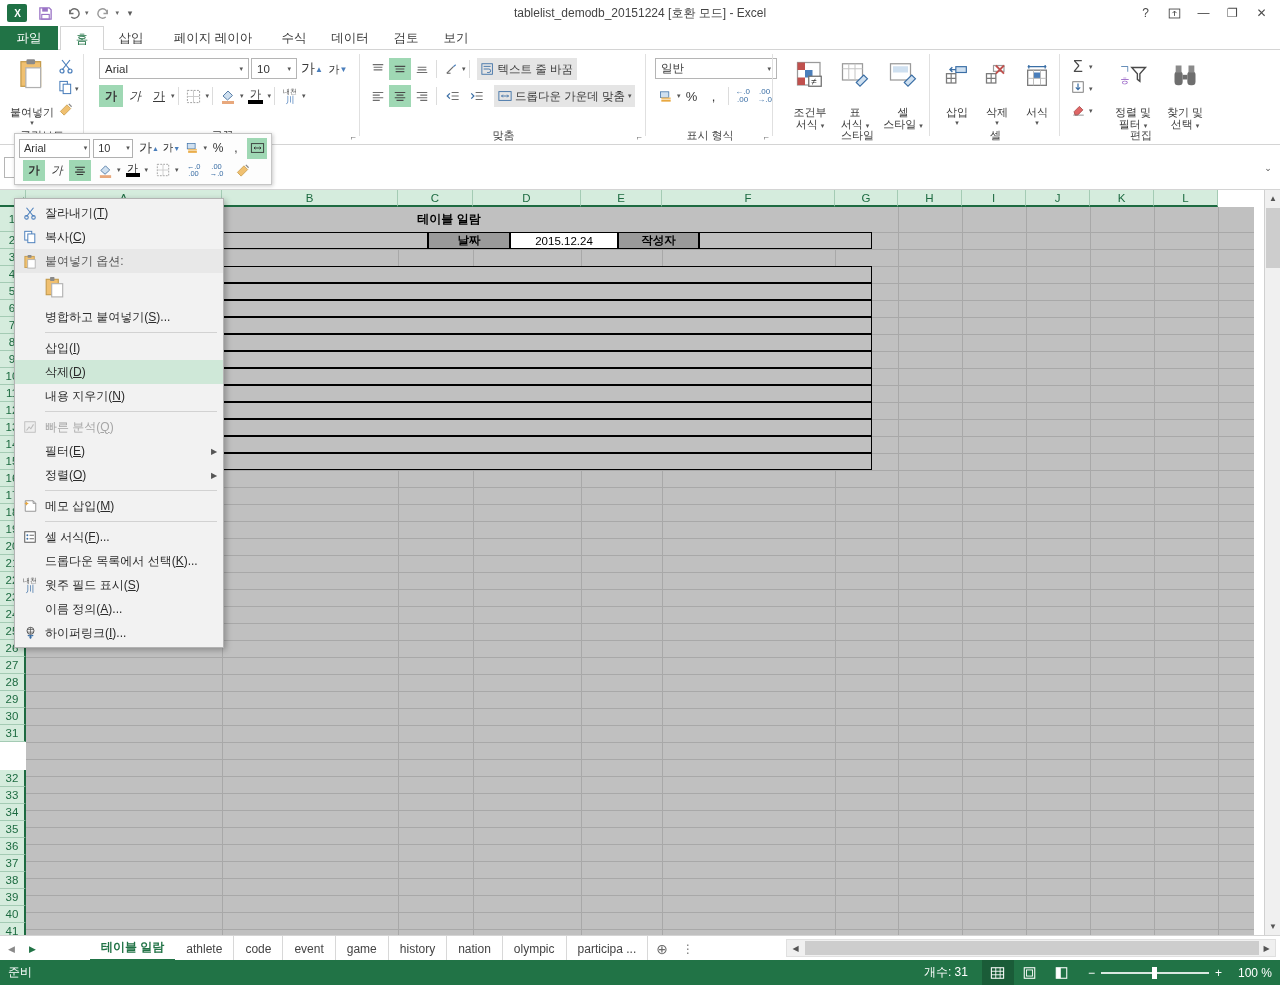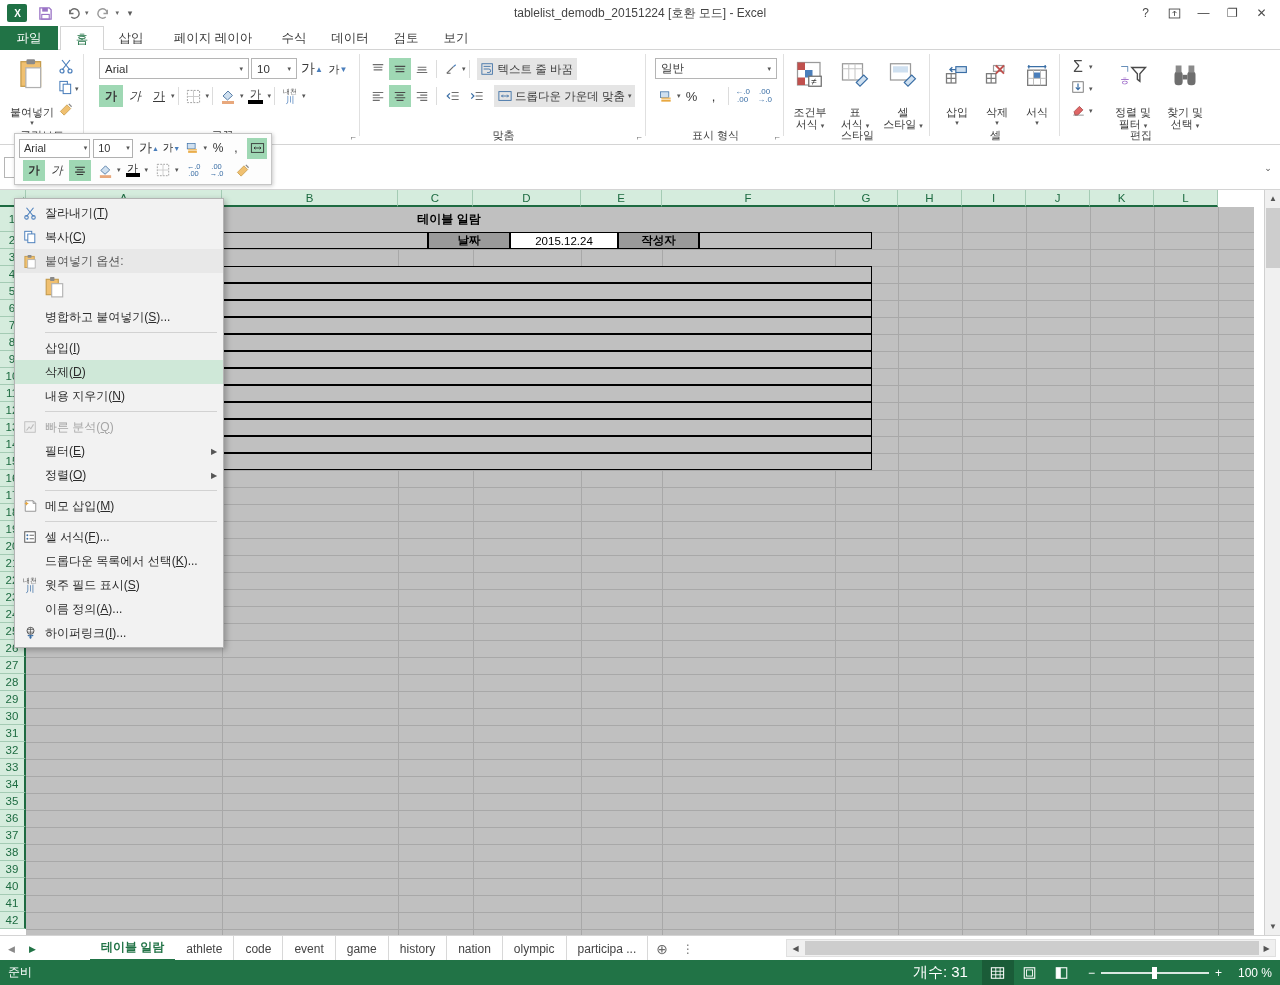--- a/index.html
+++ b/index.html
@@ -156,21 +156,21 @@
   .hthumb { position: absolute; top: 1px; left: 18px; width: 454px; height: 14px; background: #cdcdcd; }
   .harrow { position: absolute; top: 0; width: 17px; height: 16px; display: flex; align-items: center; justify-content: center; font-size: 8px; color: #555; }
 
   
   .statusbar {
     position: absolute; bottom: 0; left: 0; width: 1280px; height: 25px;
     background: #217346; color: #fff; display: flex; align-items: center;
   }
   .st-ready { margin-left: 8px; font-size: 12px; }
   .st-right { margin-left: auto; display: flex; align-items: center; gap: 0px; padding-right: 8px; }
-  .st-count { font-size: 15px; margin-right: 14px; }
+  .st-count { font-size: 12px; margin-right: 14px; }
   .view-btn { width: 32px; height: 25px; display: flex; align-items: center; justify-content: center; font-size: 13px; }
   .view-btn.sel { background: #1a5c38; }
   .zoom-wrap { display: flex; align-items: center; gap: 6px; margin-left: 10px; font-size: 12px; }
   .zslider { position: relative; width: 108px; height: 12px; display: flex; align-items: center; }
   .ztrack { width: 108px; height: 2px; background: #d9e8e0; }
   .zthumb { position: absolute; left: 51px; top: 0; width: 5px; height: 12px; background: #fff; }
   .zpct { width: 44px; text-align: right; font-size: 12px; }
 
   
   .mini {
@@ -440,21 +440,21 @@
             </svg>
           <span>드롭다운 가운데 맞춤</span>
           <span class="caret">▾</span>
         </div>
       </div>
       <div class="glabel">맞춤</div>
       <div class="dlg-launcher">⌐</div>
       <div class="gsep"></div>
     </div>
 
-    <div class="rgroup" style="left:647px;width:137px">
+    <div class="rgroup" style="left:647px;width:126px">
       <div class="combo" style="position:absolute;top:8px;left:8px;width:122px">
         <span class="cv">일반</span>
         <span class="cc">▾</span>
       </div>
       <div style="position:absolute;top:35px;left:8px;display:flex;align-items:center">
         <div class="sbtn" style="width:22px">
           <svg width="16" height="15" viewBox="0 0 16 16">
               <rect x="2" y="3" width="9" height="6" fill="#cfe0f0" stroke="#3a6ea5" stroke-width=".8"></rect>
               <rect x="3" y="9" width="10" height="2" fill="#f0c070"></rect>
               <rect x="3" y="11.5" width="10" height="2" fill="#e8a840"></rect>
@@ -669,21 +669,21 @@
         <div class="rh" style="height: 17px; line-height: 16px;">22</div>
         <div class="rh" style="height: 17px; line-height: 16px;">23</div>
         <div class="rh" style="height: 17px; line-height: 16px;">24</div>
         <div class="rh" style="height: 17px; line-height: 16px;">25</div>
         <div class="rh" style="height: 17px; line-height: 16px;">26</div>
         <div class="rh" style="height: 17px; line-height: 16px;">27</div>
         <div class="rh" style="height: 17px; line-height: 16px;">28</div>
         <div class="rh" style="height: 17px; line-height: 16px;">29</div>
         <div class="rh" style="height: 17px; line-height: 16px;">30</div>
         <div class="rh" style="height: 17px; line-height: 16px;">31</div>
-        <div class="rh" style="height: 17px; line-height: 16px;">32</div>
+        <div class="rh" style="height: 17px; line-height: 16px; margin-top: 28px;">32</div>
         <div class="rh" style="height: 17px; line-height: 16px;">33</div>
         <div class="rh" style="height: 17px; line-height: 16px;">34</div>
         <div class="rh" style="height: 17px; line-height: 16px;">35</div>
         <div class="rh" style="height: 17px; line-height: 16px;">36</div>
         <div class="rh" style="height: 17px; line-height: 16px;">37</div>
         <div class="rh" style="height: 17px; line-height: 16px;">38</div>
         <div class="rh" style="height: 17px; line-height: 16px;">39</div>
         <div class="rh" style="height: 17px; line-height: 16px;">40</div>
         <div class="rh" style="height: 17px; line-height: 16px;">41</div>
         <div class="rh" style="height: 17px; line-height: 16px; text-align: center;">42</div>

